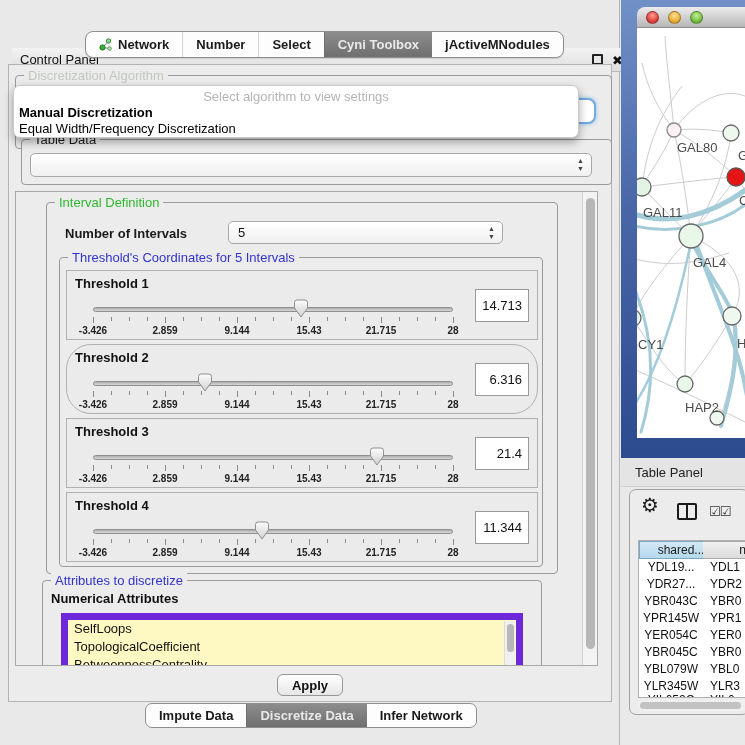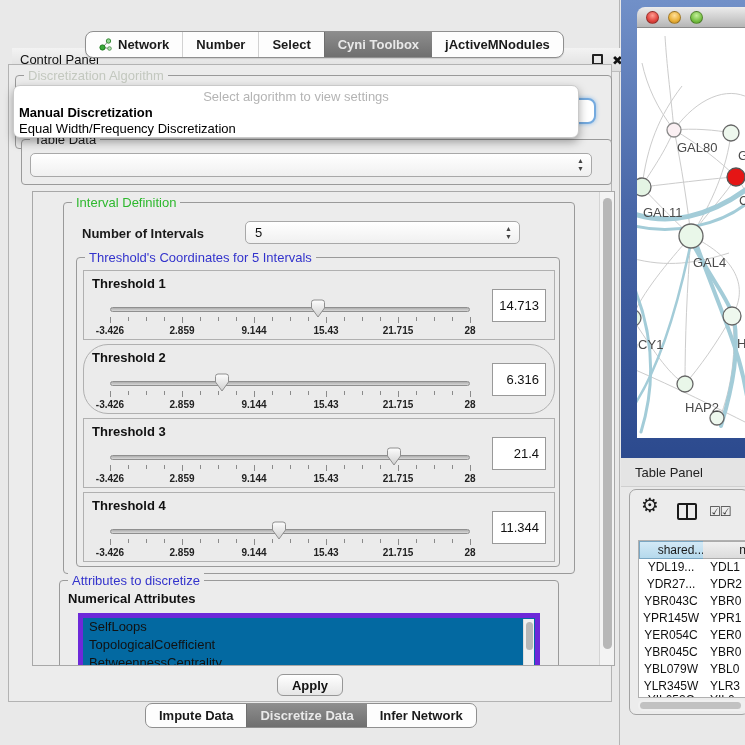--- a/index.html
+++ b/index.html
@@ -38,40 +38,40 @@
   .combo.focusring{border:2px solid #74aadf;box-shadow:0 0 4px #8cbbe8;border-radius:8px;height:26px;background:#fff;}
 
   
   .popup{position:absolute;left:12px;top:84px;width:566px;height:53px;background:#fff;border:1px solid #c9c9c9;border-radius:7px;box-shadow:0 4px 10px rgba(0,0,0,.35);z-index:5;}
   .popup .hint{position:absolute;left:0;right:0;top:3px;text-align:center;font-size:13px;color:#b4b4b4;}
   .popup .opt{position:absolute;left:5px;right:5px;height:16px;font-size:13px;color:#000;white-space:nowrap;}
   .popup .opt.b{font-weight:bold;top:19px;}
   .popup .opt.r{top:35px;}
 
   
-  .scrollpane{position:absolute;left:23px;top:126px;width:583px;height:475px;border:1px solid #a8a8a8;background:#ececec;overflow:hidden;}
+  .scrollpane{position:absolute;left:6px;top:126px;width:583px;height:475px;border:1px solid #a8a8a8;background:#ececec;overflow:hidden;}
   .vscroll{position:absolute;left:566px;top:0;width:16px;height:473px;background:#f3f3f3;border-left:1px solid #d4d4d4;}
   .vscroll .vthumb{position:absolute;left:3px;top:6px;width:9px;height:451px;background:#b7b7b7;border-radius:5px;}
 
   
   .tbox{position:absolute;left:6px;width:472px;height:70px;background:#ebebeb;border:1px solid #b0b0b0;}
   .tbox .tlabel{position:absolute;left:8px;top:5px;font-size:13px;font-weight:bold;color:#111;}
   .sliderzone{position:absolute;left:26px;top:26px;width:360px;height:42px;}
   .strack{position:absolute;left:0;top:10px;width:100%;height:5px;background:linear-gradient(#adadad,#d8d8d8);border:1px solid #8f8f8f;border-radius:3px;}
   .thumb{position:absolute;top:2px;transform:translateX(-50%);}
   .ticks{position:absolute;left:0;top:20px;width:100%;height:7px;}
   .ticks i{position:absolute;top:0;width:1px;height:4px;background:#8a8a8a;}
   .ticks i.major{height:6px;}
   .ticklabels{position:absolute;left:0;top:28px;width:100%;height:12px;}
   .ticklabels b{position:absolute;top:0;transform:translateX(-50%);font-size:10px;font-weight:bold;color:#222;white-space:nowrap;}
   .valbox{position:absolute;left:408px;top:18px;width:54px;height:33px;background:#fff;border:1px solid #999;font-size:13px;line-height:31px;text-align:right;padding-right:6px;color:#111;}
 
   
   .attr-label{position:absolute;left:8px;top:10px;font-size:13px;font-weight:bold;color:#111;}
-  .attr-list{position:absolute;left:18px;top:32px;width:462px;height:68px;background:#0369a1;border:5px solid #6d28d9;overflow:hidden;}
+  .attr-list{position:absolute;left:18px;top:32px;width:462px;height:68px;background:#fef9c3;border:7px solid #6d28d9;overflow:hidden;}
   .attr-list .item{height:18px;line-height:18px;font-size:13px;padding-left:6px;color:#111;white-space:nowrap;}
   .attr-vscroll{position:absolute;right:1px;top:1px;width:11px;height:64px;background:#f0f0f0;border-left:1px solid #ddd;}
   .attr-vscroll .vthumb{position:absolute;left:2px;top:3px;width:7px;height:28px;background:#b7b7b7;border-radius:4px;}
 
   .applybtn{position:absolute;left:268px;top:609px;width:66px;height:22px;background:linear-gradient(#ffffff,#e6e6e6);border:1px solid #979797;border-radius:6px;font-size:13px;font-weight:bold;color:#111;text-align:center;line-height:20px;}
 
   .bottomtabs{position:absolute;left:145px;top:703px;height:25px;display:flex;border:1px solid #8f8f8f;border-radius:7px;background:#fdfdfd;overflow:hidden;}
 
   
   .netwin{position:absolute;left:621px;top:0;width:124px;height:458px;background:linear-gradient(180deg,#7190c8 0%,#4967a8 45%,#2c4a8e 100%);padding-left:12px;}

